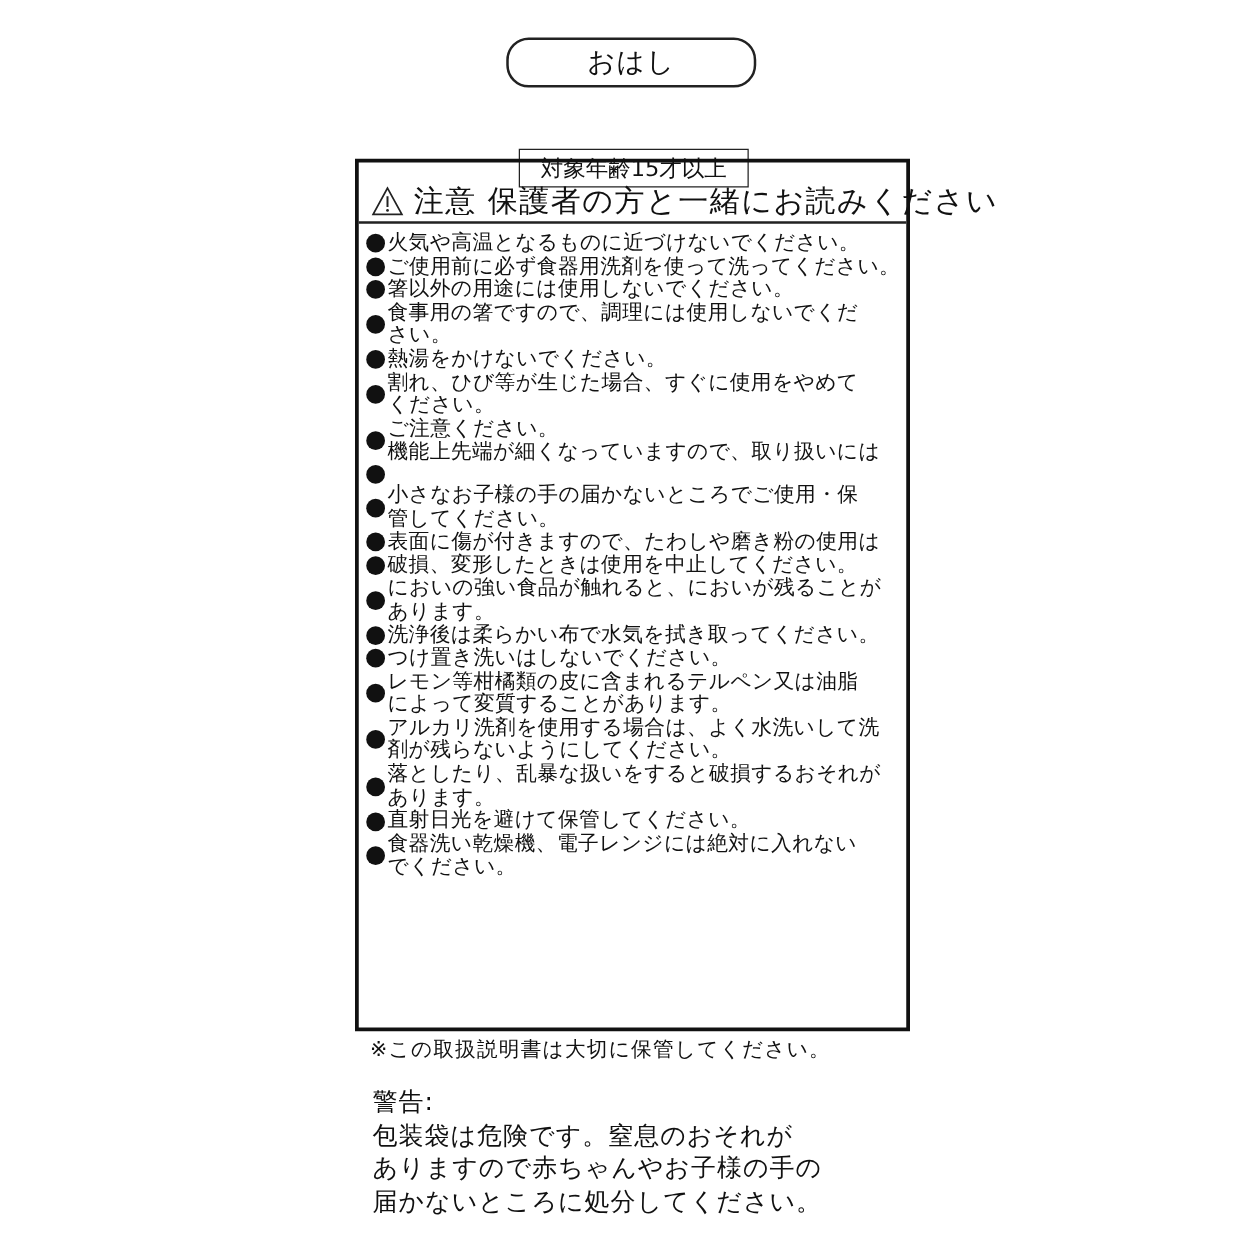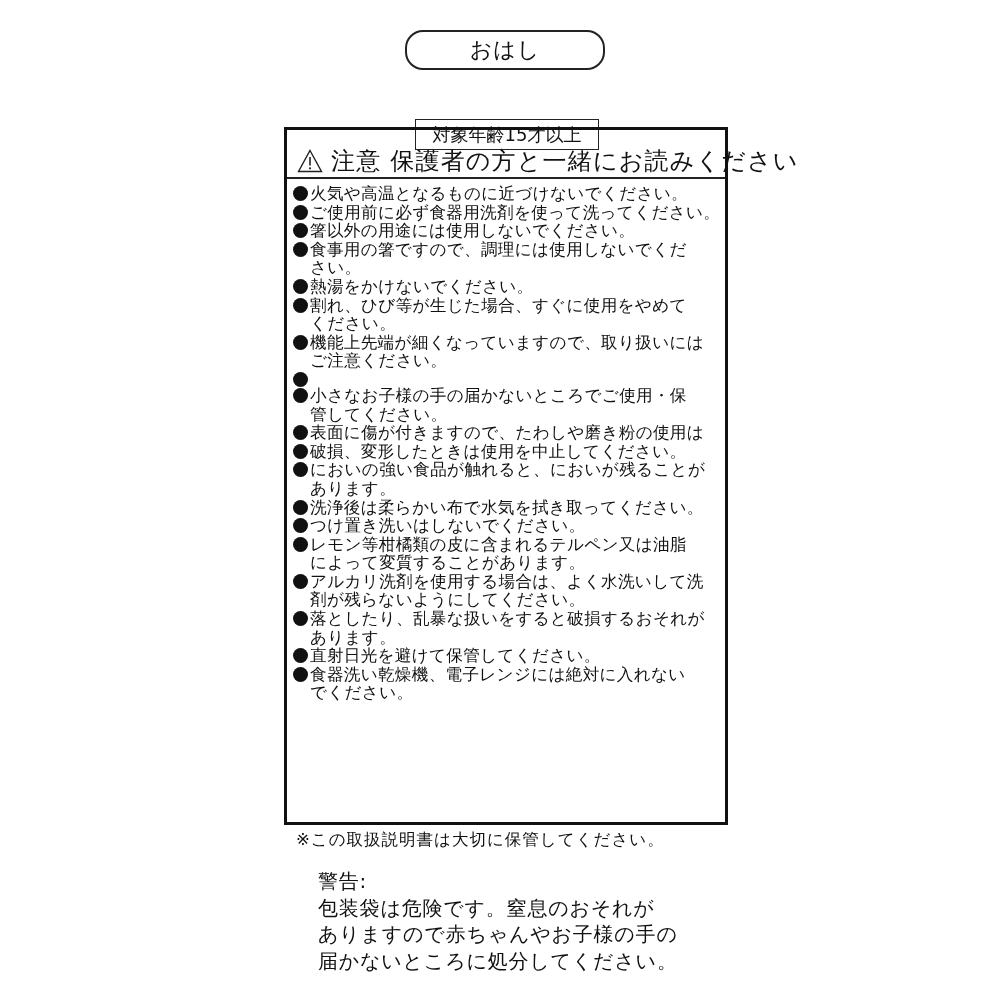--- a/index.html
+++ b/index.html
@@ -12,27 +12,27 @@
   .age { position:absolute; left:415px; top:85px; width:184px; height:31px;
          border:1.5px solid #222; box-sizing:border-box;
          display:flex; align-items:center; justify-content:center;
          font-size:18px; letter-spacing:0px;margin-top:34px; }
   .box { position:absolute; left:284px; top:127px; width:444px; height:698px;
          border:3px solid #111; box-sizing:border-box; }
   .box-header { height:32px; border-bottom:2px solid #222; display:flex; align-items:center;
                 padding-left:10px; font-size:24px; letter-spacing:1.2px; white-space:nowrap;margin-top:15px; }
   .warn-icon { width:26px; height:24px; margin-right:8px; flex:none; }
   .items { padding:6px 0 0 6px; }
-  .item { font-size:16.6px; line-height:18.6px; display:flex; white-space:nowrap; letter-spacing:0.3px; }
+  .item { font-size:16.6px; line-height:18.6px; display:flex; white-space:nowrap; letter-spacing:0.3px;align-items:center; }
   .bullet { width:17px; flex:none; display:flex; align-items:flex-start; padding-top:1px; }
   .bullet i { display:block; width:15px; height:15px; border-radius:50%; background:#111; }
   .lines { display:flex; flex-direction:column; }
   .note { position:absolute; left:296px; top:829px; font-size:16.5px; letter-spacing:1px; white-space:nowrap; }
   .warning { position:absolute; left:298px; top:868px; font-size:20px; line-height:26.5px; letter-spacing:0.8px; }
-  .warning div { white-space:nowrap;margin-left:20px; }
+  .warning div { white-space:nowrap; }
 </style>
 </head>
 <body>
 
 <div class="pill">
   <span>おはし</span>
 </div>
 
 <div class="age">
   <span>対象年齢15才以上</span>
@@ -96,22 +96,22 @@
         <div class="lines">
           <span>割れ、ひび等が生じた場合、すぐに使用をやめて</span>
           <span>ください。</span>
         </div>
       </div>
       <div class="item">
         <span class="bullet">
           <i></i>
         </span>
         <div class="lines">
+          <span>ご注意ください。</span>
           <span>機能上先端が細くなっていますので、取り扱いには</span>
-          <span>ご注意ください。</span>
         </div>
       </div>
       <div class="item">
         <span class="bullet">
           <i></i>
         </span>
       </div>
       <div class="item">
         <span class="bullet">
           <i></i>

